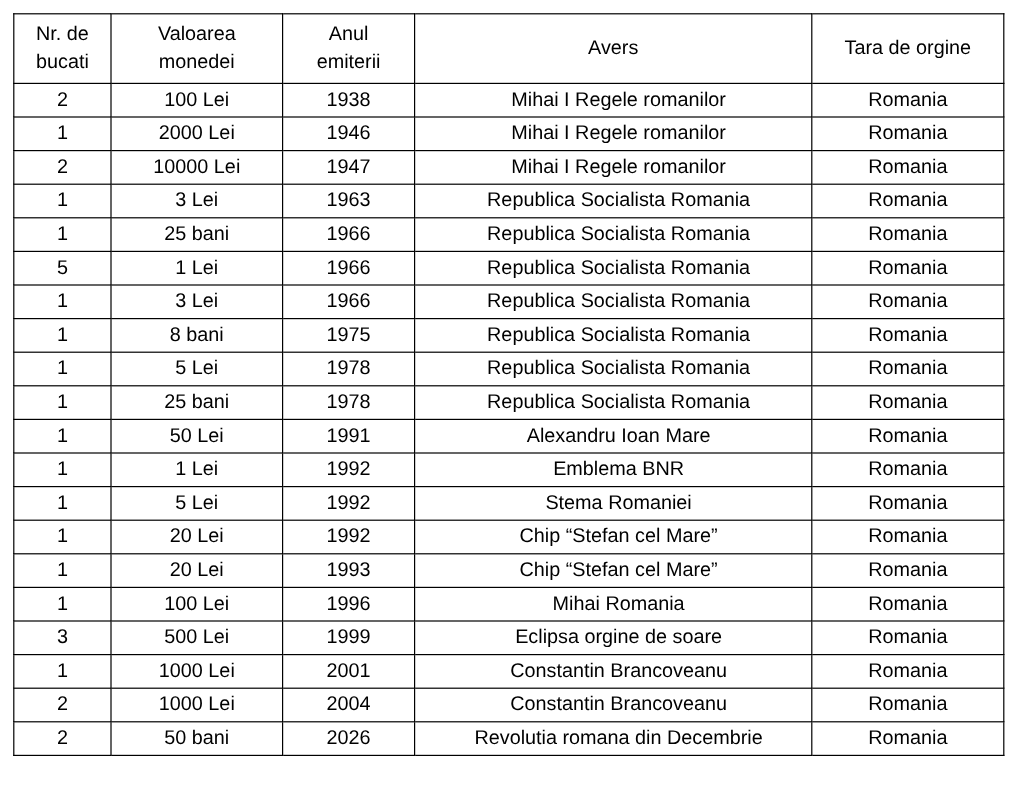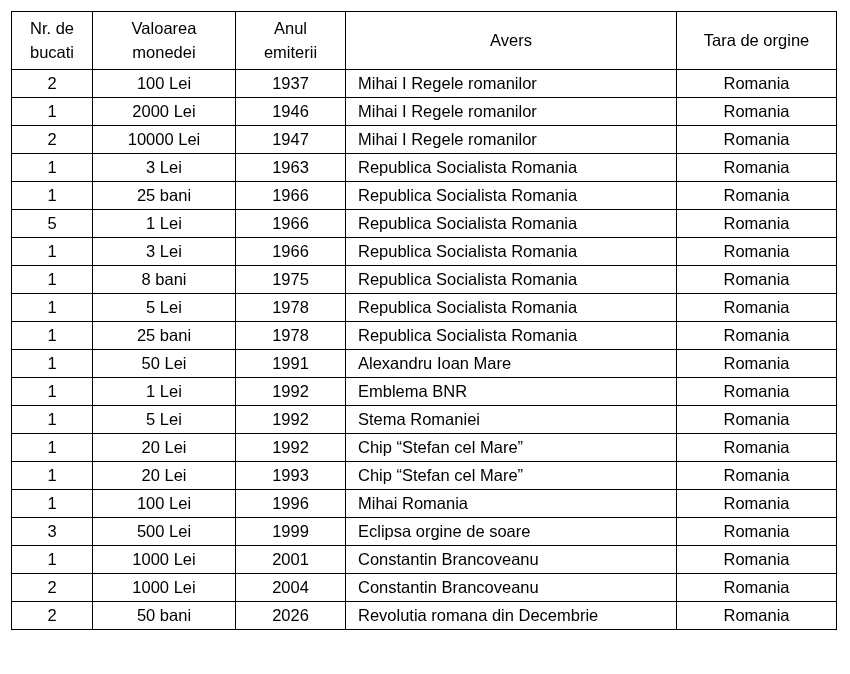--- a/index.html
+++ b/index.html
@@ -48,21 +48,21 @@
     text-align: center;
     padding: 0 3px;
   }
   table.coin-table tbody td {
     height: 27px;
     vertical-align: middle;
     text-align: center;
     padding: 0 3px;
   }
   table.coin-table tbody td.avers {
-    text-align: left;
+    text-align: center;
     padding-left: 12px;
   }
   .hdr-line { display: block; }
 </style>
 </head>
 <body>
 
 <div class="sheet">
   <table class="coin-table">
     <colgroup>
@@ -91,21 +91,21 @@
         </th>
         <th>
           <span class="hdr-line">Tara de orgine</span>
         </th>
       </tr>
     </thead>
     <tbody id="table-body">
         <tr>
           <td>2</td>
           <td>100 Lei</td>
-          <td>1937</td>
+          <td>1938</td>
           <td class="avers">Mihai I Regele romanilor</td>
           <td>Romania</td>
         </tr>
         <tr>
           <td>1</td>
           <td>2000 Lei</td>
           <td>1946</td>
           <td class="avers">Mihai I Regele romanilor</td>
           <td>Romania</td>
         </tr>

